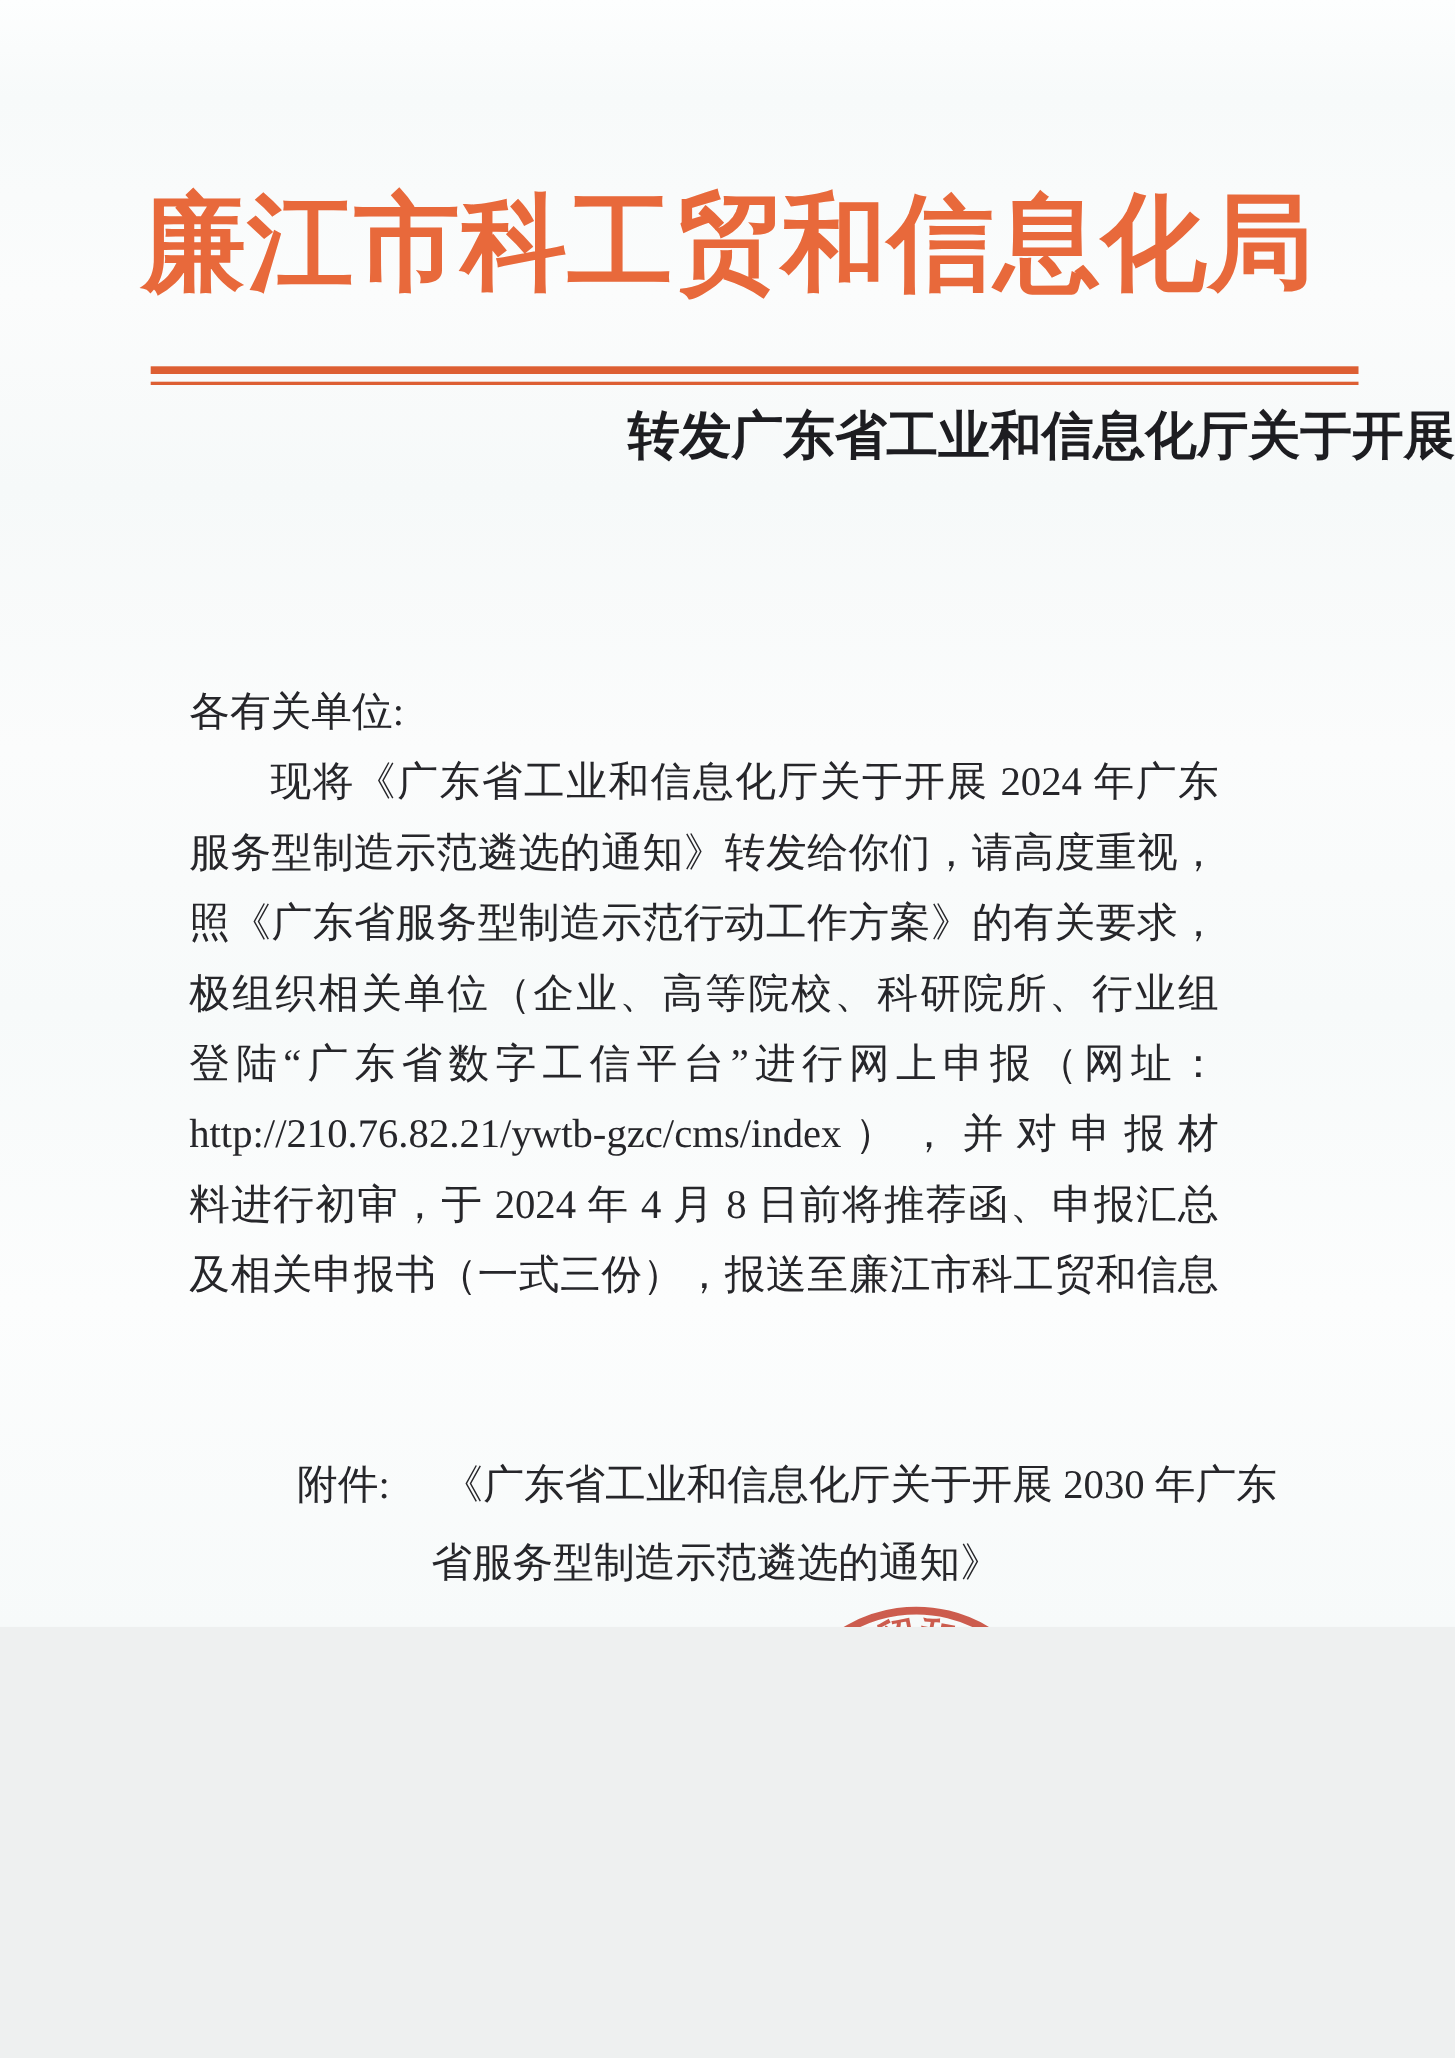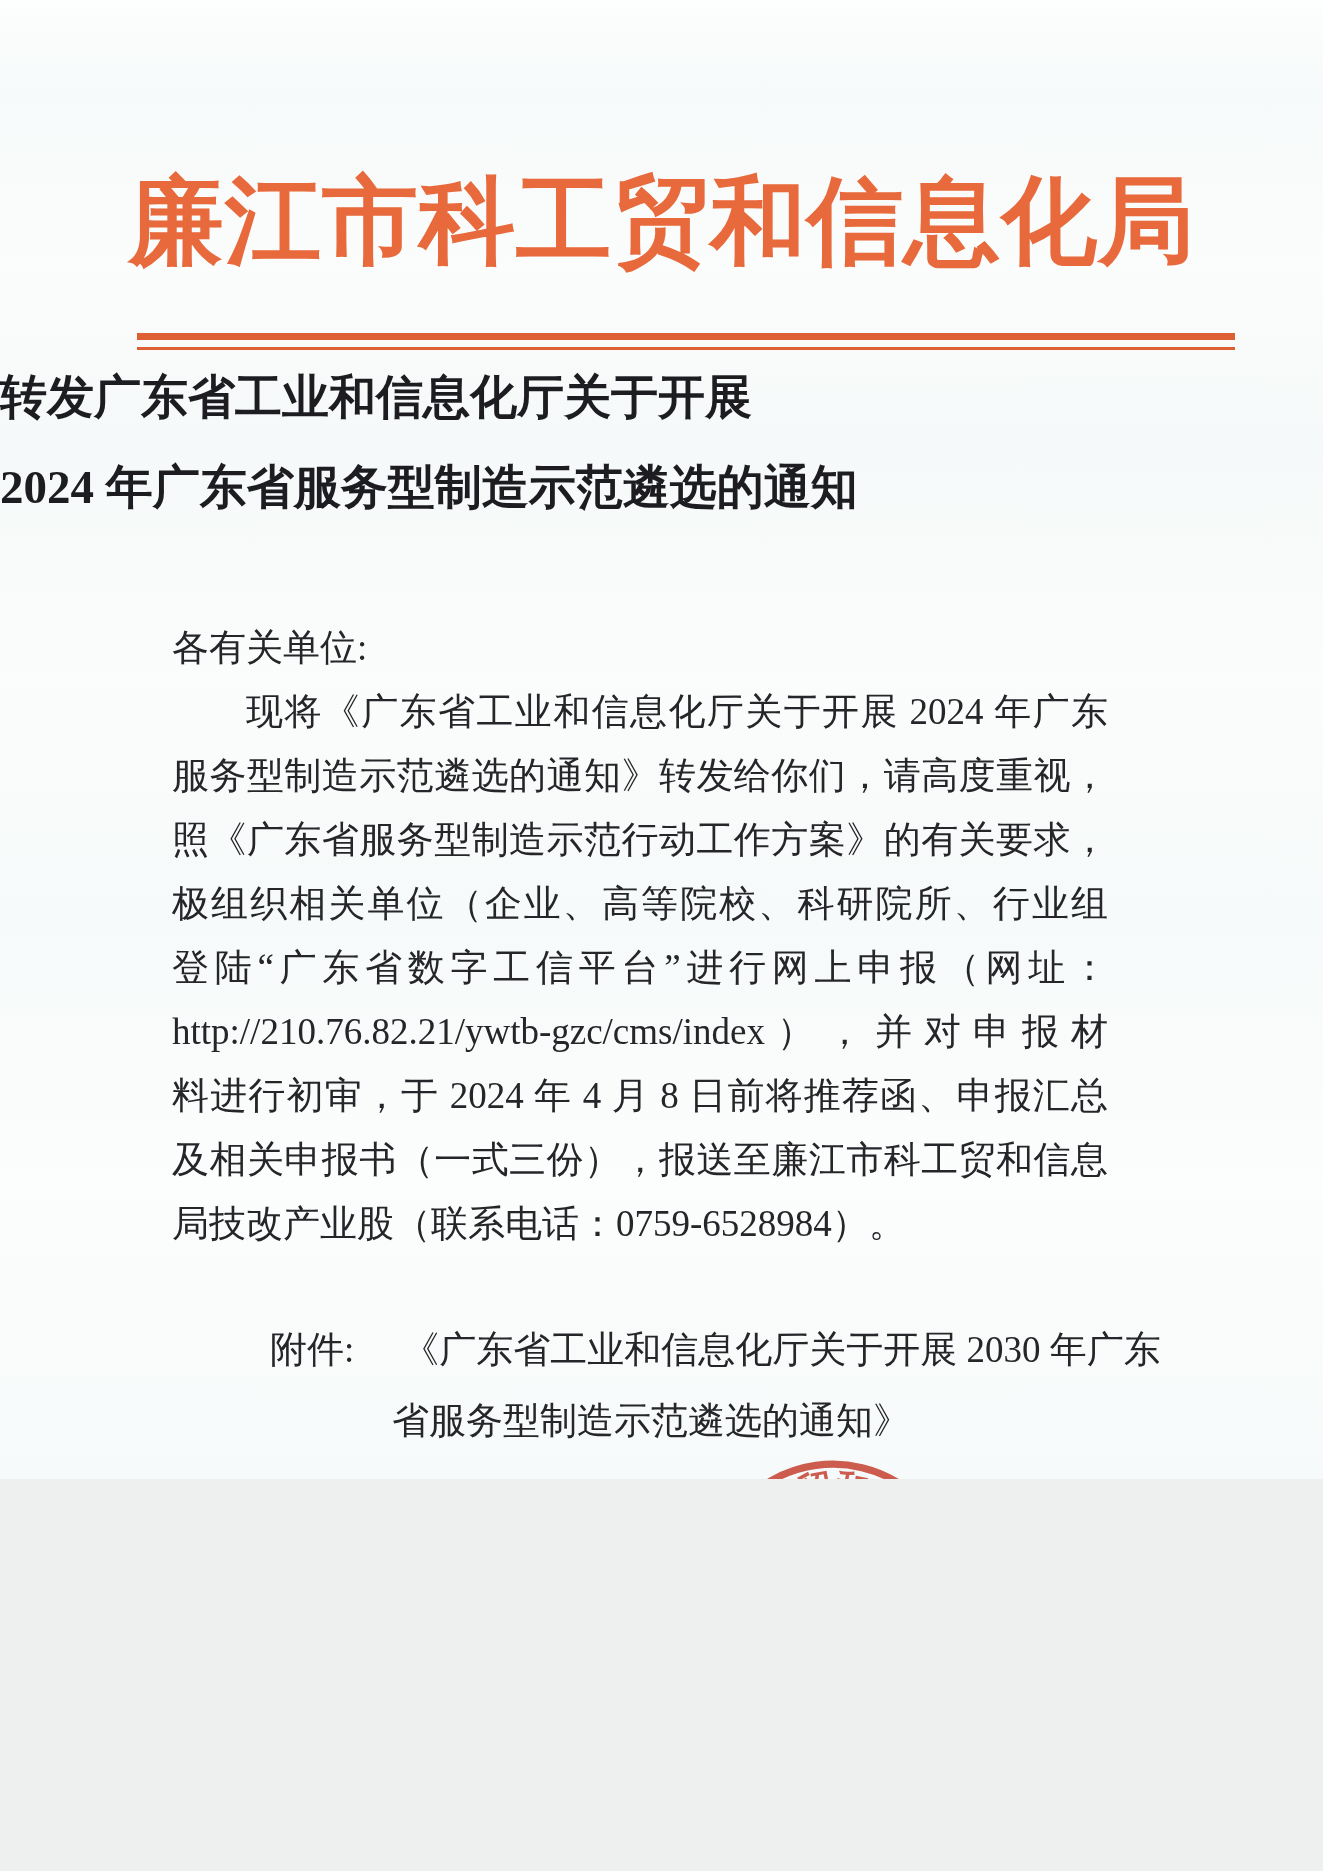--- a/index.html
+++ b/index.html
@@ -36,21 +36,21 @@
   }
   .rule-top-thick  { top: 333px; height: 7px; }
   .rule-top-thin   { top: 347px; height: 3px; }
   .rule-bot-thin   { top: 1727px; height: 3px; }
   .rule-bot-thick  { top: 1734px; height: 7px; }
 
   
   .doc-title {
     position: absolute;
     left: 0; top: 352px; width: 100%;
-    text-align: left;
+    text-align: right;
     color: #1d1d21;
     font-weight: 700;
     font-size: 47px;
     line-height: 90px;
     white-space: nowrap;
   }
 
   
   .body-block {
     position: absolute;
@@ -110,34 +110,32 @@
 
 <div class="page">
 
   <div class="header-agency">廉江市科工贸和信息化局</div>
 
   <div class="rule rule-top-thick"></div>
   <div class="rule rule-top-thin"></div>
 
   <div class="doc-title">
     <div>转发广东省工业和信息化厅关于开展</div>
-    <div>2024 年广东省服务型制造示范遴选的通知</div>
   </div>
 
   <div class="body-block">
     <div class="body-line salutation">各有关单位:</div>
     <div class="body-line justified indent-first">现将《广东省工业和信息化厅关于开展 2024 年广东省</div>
     <div class="body-line justified">服务型制造示范遴选的通知》转发给你们，请高度重视，按</div>
     <div class="body-line justified">照《广东省服务型制造示范行动工作方案》的有关要求，积</div>
     <div class="body-line justified">极组织相关单位（企业、高等院校、科研院所、行业组织）</div>
     <div class="body-line justified">登陆“广东省数字工信平台”进行网上申报（网址：</div>
     <div class="body-line justified">http://210.76.82.21/ywtb-gzc/cms/index），并对申报材</div>
     <div class="body-line justified">料进行初审，于 2024 年 4 月 8 日前将推荐函、申报汇总表</div>
     <div class="body-line justified">及相关申报书（一式三份），报送至廉江市科工贸和信息化</div>
-    <div class="body-line plain">局技改产业股（联系电话：0759-6528984）。</div>
   </div>
 
   <div class="attach-line1">
     <span class="attach-label">附件:</span><span>《广东省工业和信息化厅关于开展 2030 年广东</span>
   </div>
   <div class="attach-line2">省服务型制造示范遴选的通知》</div>
 
   <div class="sig-agency">廉江市科工贸和信息化局</div>
   <div class="sig-date">2024 年 3 月 22 日</div>
 

